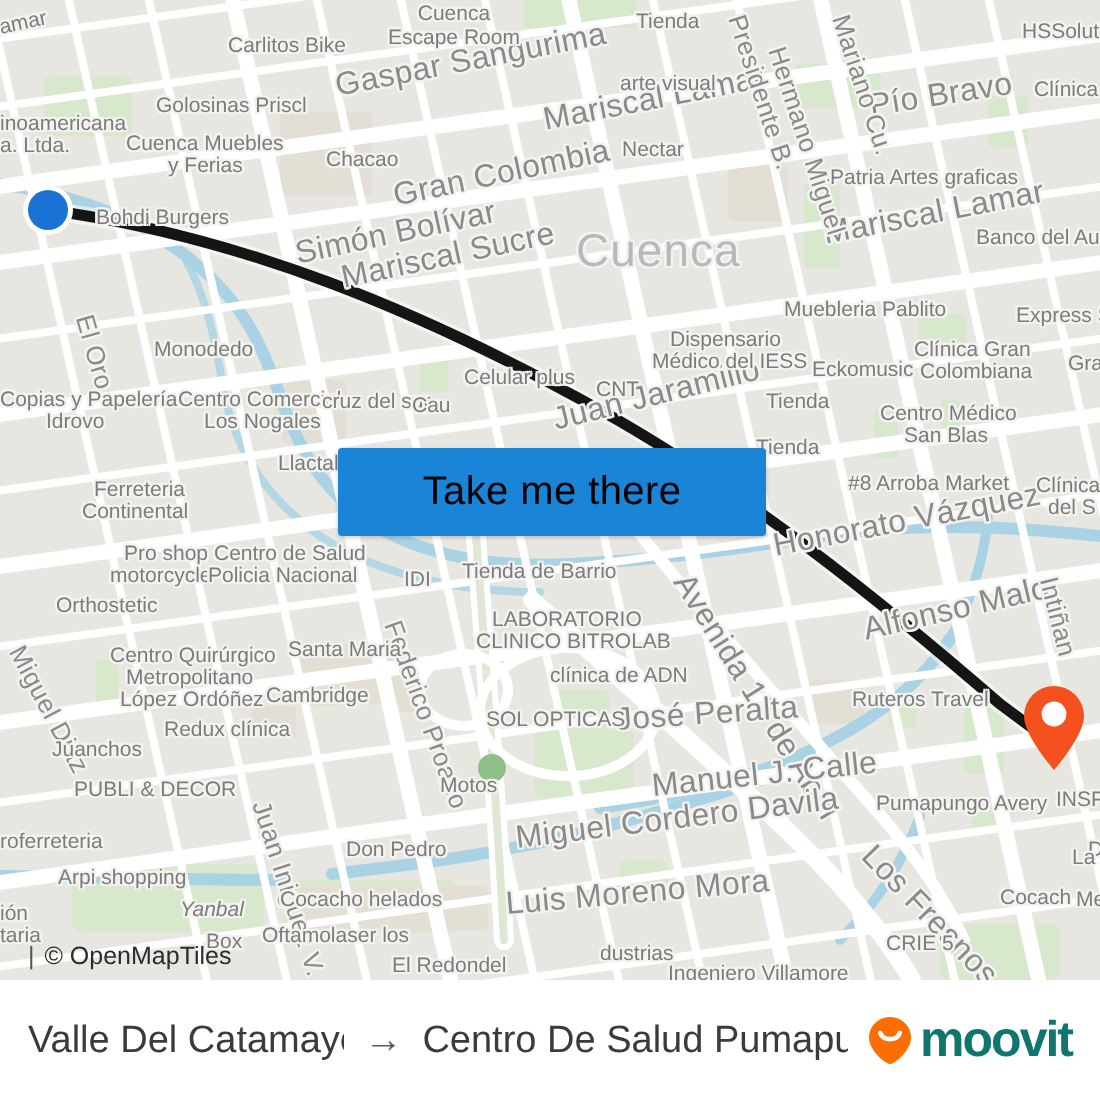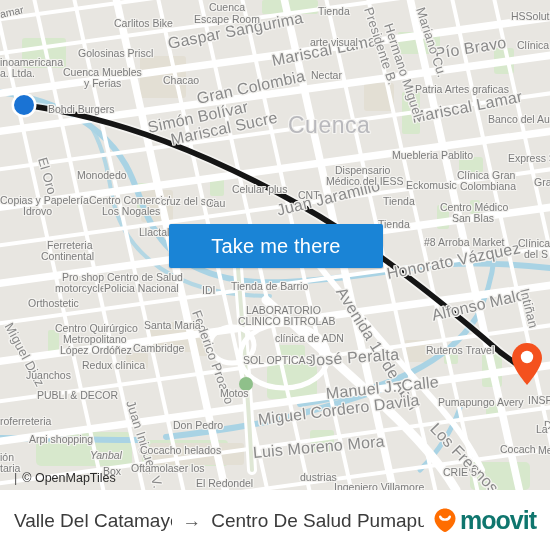--- a/index.html
+++ b/index.html
@@ -30,21 +30,21 @@
   .lbl.poi{color:#7c7c7c;font-size:10.5px;}
   .lbl.street{color:#8a8a8a;font-size:13px;letter-spacing:.2px;}
   .lbl.street.big{font-size:16px;}
   .lbl.city{color:#b9b9bd;font-size:23px;letter-spacing:.5px;}
   .lbl.ctr{transform-origin:50% 50%;text-align:center;}
 
   
   #take-me-there{
     position:absolute;left:169px;top:224px;width:214px;height:44px;
     background:#1a84d6;border:0;border-radius:2px;
-    color:#ffffff;font-size:20px;letter-spacing:.2px;
+    color:#000000;font-size:20px;letter-spacing:.2px;
     font-family:"Liberation Sans","DejaVu Sans",sans-serif;
     cursor:pointer;display:flex;align-items:center;justify-content:center;
     box-shadow:0 1px 2px rgba(0,0,0,.18);
     z-index:40;
   }
 
   
   #attribution{
     position:absolute;left:0;top:466px;width:550px;height:24px;
     display:flex;align-items:center;

